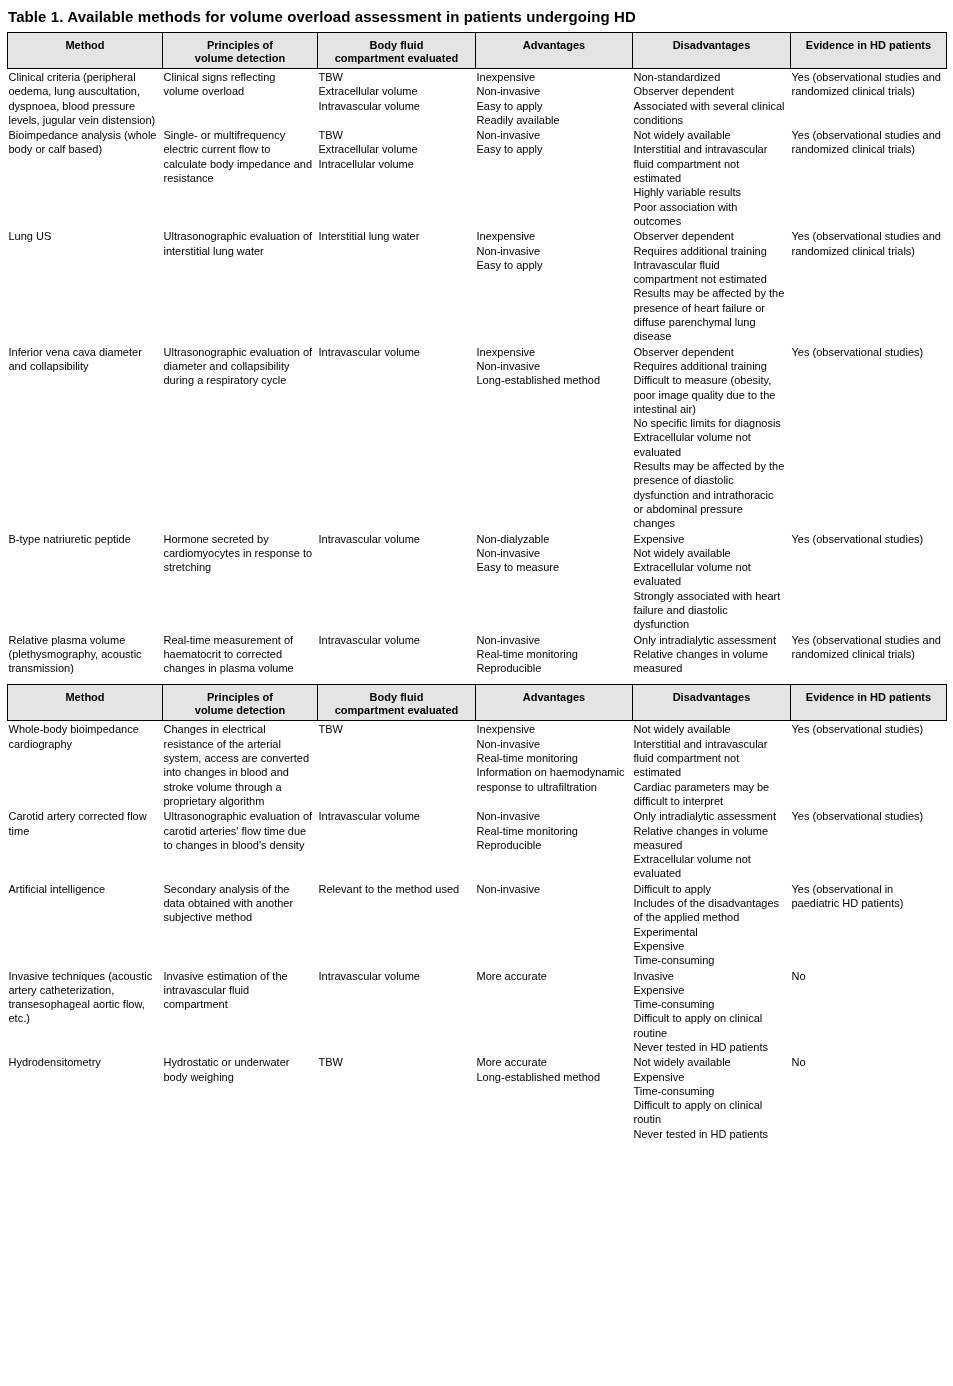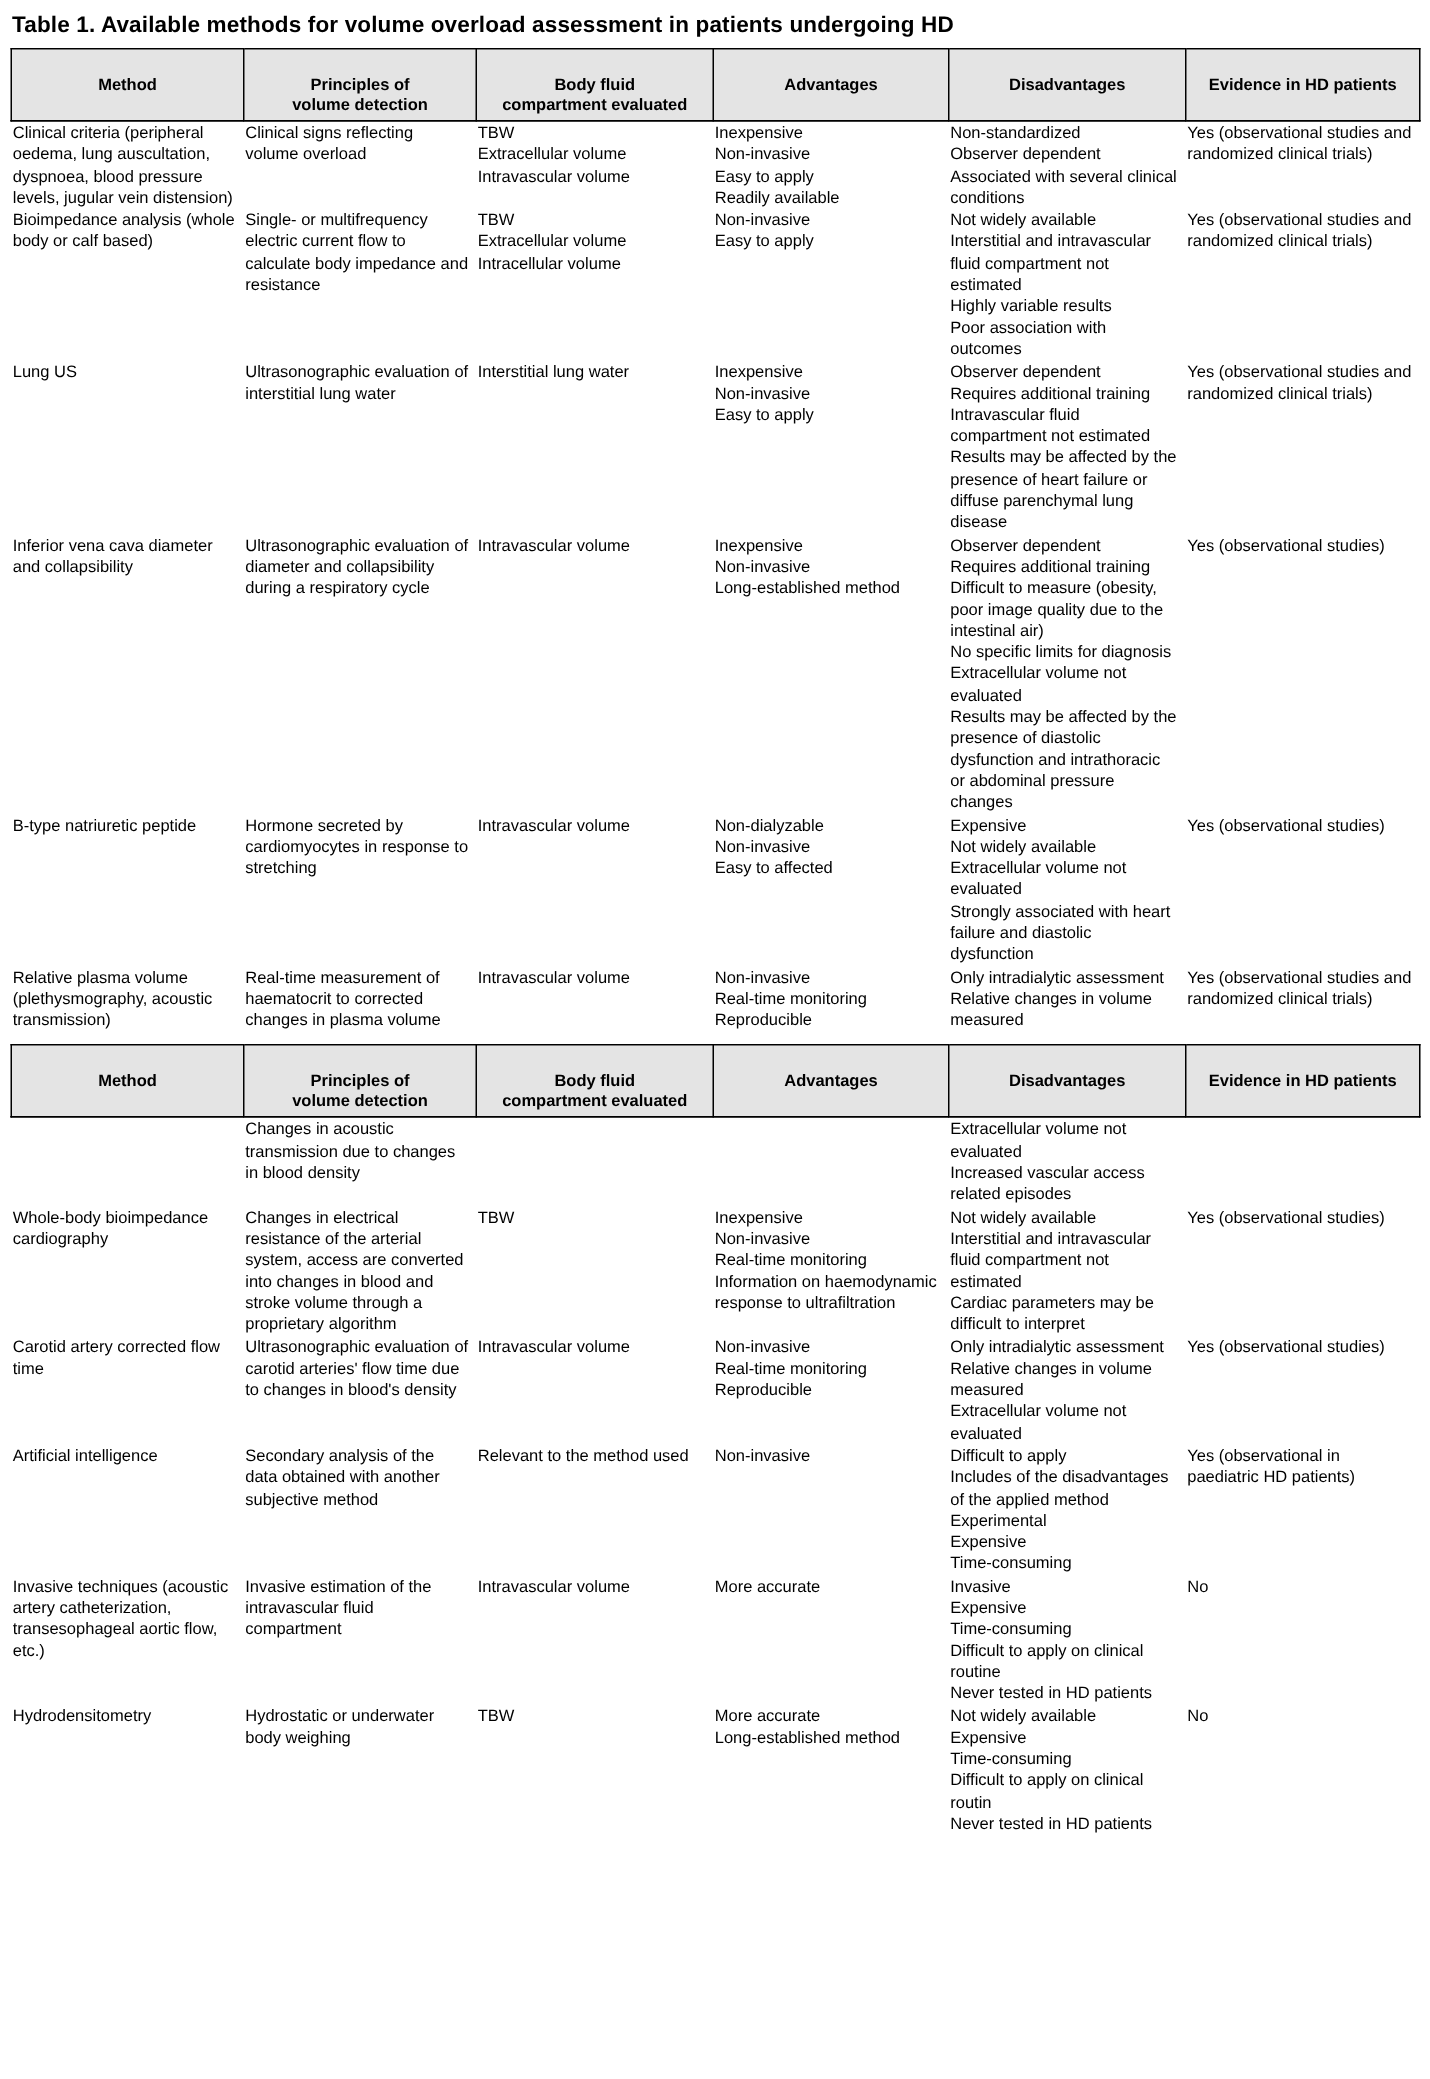--- a/index.html
+++ b/index.html
@@ -37,21 +37,21 @@
   .tbl-section col.c5 { width: 158px; }
   .tbl-section col.c6 { width: 156px; }
   .tbl-section th {
     border: 1px solid #000000;
     background: #e4e4e4;
     font-size: 11px;
     font-weight: bold;
     line-height: 13px;
     text-align: center;
     vertical-align: top;
-    padding: 18px 2px 3px 2px;
+    padding: 6px 2px 3px 2px;
     white-space: pre-line;
     height: 26px;
     box-sizing: content-box;
   }
   .tbl-section td {
     font-size: 11px;
     line-height: 14.3px;
     vertical-align: top;
     text-align: left;
     padding: 0 5px 0 1px;
@@ -144,21 +144,21 @@
 Extracellular volume not evaluated
 Results may be affected by the presence of diastolic dysfunction and intrathoracic or abdominal pressure changes</td>
             <td>Yes (observational studies)</td>
           </tr>
           <tr>
             <td>B-type natriuretic peptide</td>
             <td>Hormone secreted by cardiomyocytes in response to stretching</td>
             <td>Intravascular volume</td>
             <td>Non-dialyzable
 Non-invasive
-Easy to affected</td>
+Easy to measure</td>
             <td>Expensive
 Not widely available
 Extracellular volume not evaluated
 Strongly associated with heart failure and diastolic dysfunction</td>
             <td>Yes (observational studies)</td>
           </tr>
           <tr>
             <td>Relative plasma volume (plethysmography, acoustic transmission)</td>
             <td>Real-time measurement of haematocrit to corrected changes in plasma volume</td>
             <td>Intravascular volume</td>
@@ -188,29 +188,20 @@
 volume detection</th>
             <th>Body fluid
 compartment evaluated</th>
             <th>Advantages</th>
             <th>Disadvantages</th>
             <th>Evidence in HD patients</th>
           </tr>
     </thead>
     <tbody>
           <tr>
-            <td></td>
-            <td>Changes in acoustic transmission due to changes in blood density</td>
-            <td></td>
-            <td></td>
-            <td>Extracellular volume not evaluated
-Increased vascular access related episodes</td>
-            <td></td>
-          </tr>
-          <tr>
             <td>Whole-body bioimpedance cardiography</td>
             <td>Changes in electrical resistance of the arterial system, access are converted into changes in blood and stroke volume through a proprietary algorithm</td>
             <td>TBW</td>
             <td>Inexpensive
 Non-invasive
 Real-time monitoring
 Information on haemodynamic response to ultrafiltration</td>
             <td>Not widely available
 Interstitial and intravascular fluid compartment not estimated
 Cardiac parameters may be difficult to interpret</td>

